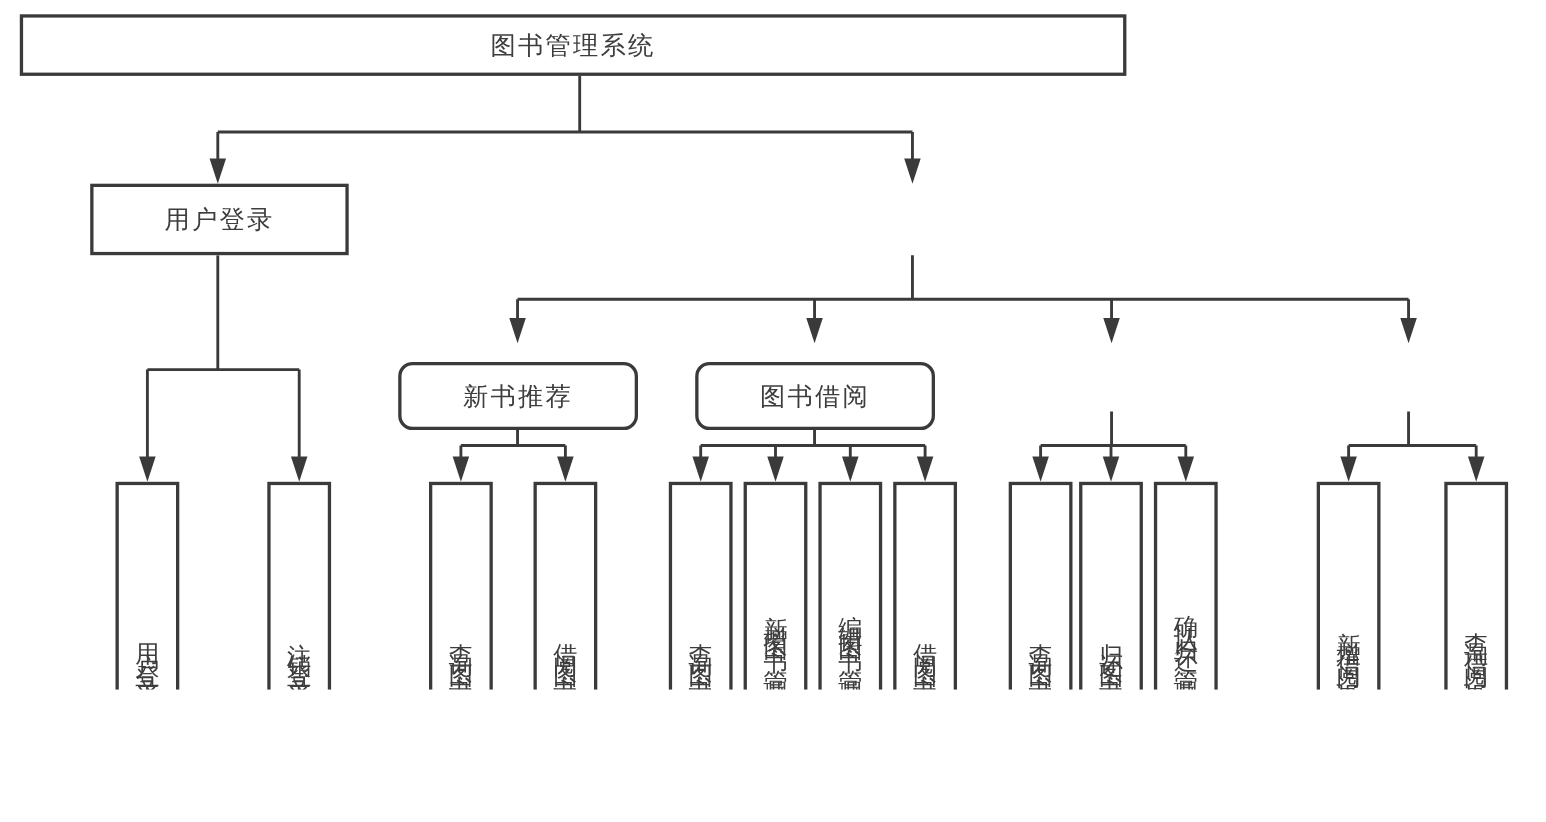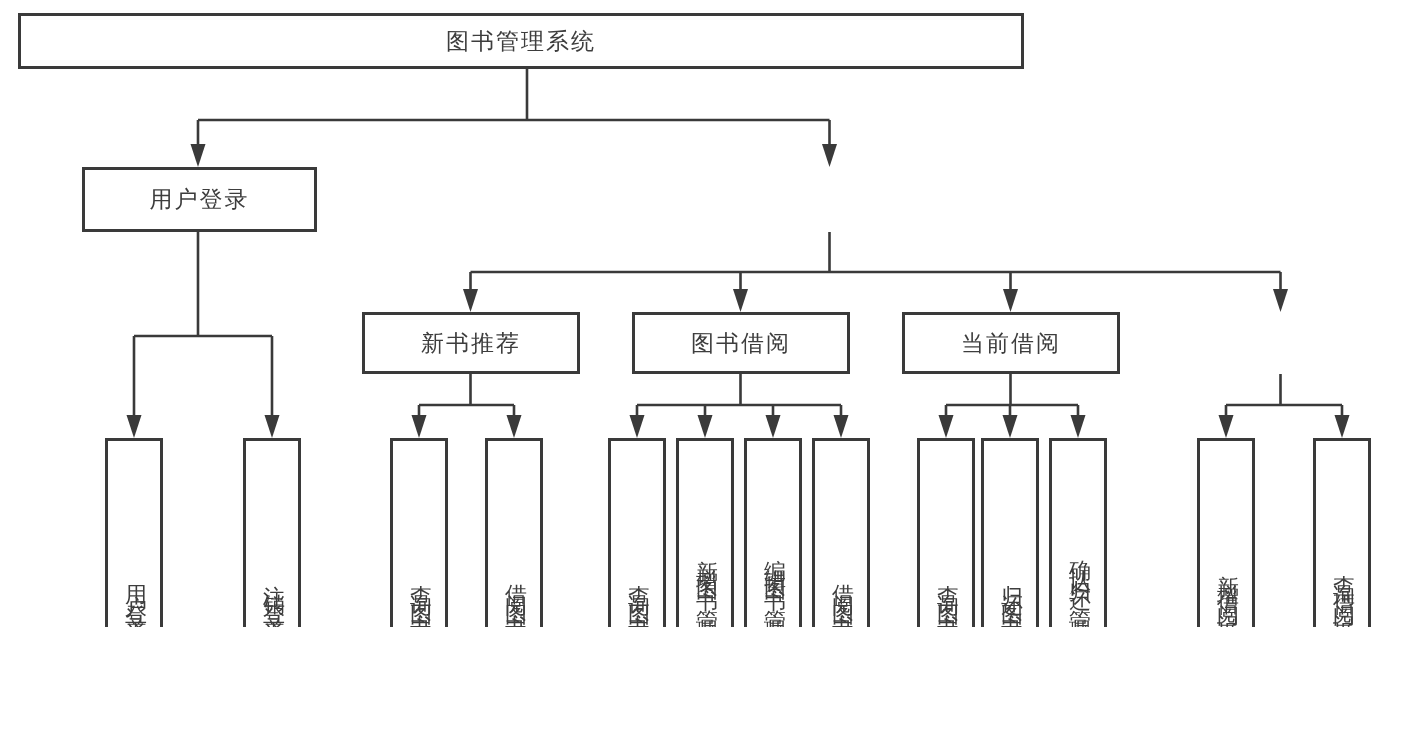--- a/index.html
+++ b/index.html
@@ -1,28 +1,28 @@
 <!DOCTYPE html>
 <html><head>
 <meta charset="utf-8">
 <style>
   html,body{margin:0;padding:0;background:#fff;}
   .stage{
     position:relative;width:1405px;height:627px;background:#ffffff;overflow:hidden;
-    font-family:Liberation Mono, monospace;color:#3d3d3d;
+    font-family:Liberation Sans, sans-serif;color:#3d3d3d;
   }
   .wires{position:absolute;left:0;top:0;width:1405px;height:747px;}
   .box{
     position:absolute;box-sizing:border-box;background:#ffffff;
     border:3px solid #3a3a3a;display:flex;align-items:center;justify-content:center;
     font-size:23px;letter-spacing:2px;white-space:nowrap;
   }
   .root{left:18px;top:13px;width:1006px;height:56px;}
   .lvl2{top:167px;width:235px;height:65px;}
-  .lvl3{top:312px;width:218px;height:62px;}
+  .lvl3{top:329px;width:218px;height:62px;border-radius:13px;}
   .leaf{top:438px;width:58px;height:298px;}
   .leaf .vtext{
     writing-mode:vertical-rl;text-orientation:mixed;
     font-size:22px;letter-spacing:10px;line-height:1;white-space:nowrap;
   }
   .watermark{
     position:absolute;left:1181px;top:717px;z-index:5;
     font-size:21px;letter-spacing:1px;color:#c8c3c3;white-space:nowrap;
   }
 </style>
@@ -75,23 +75,20 @@
   <div class="box lvl2" style="left:82px">
     <span>用户登录</span>
   </div>
 
   <div class="box lvl3" style="left:362px">
     <span>新书推荐</span>
   </div>
   <div class="box lvl3" style="left:632px">
     <span>图书借阅</span>
   </div>
-  <div class="box lvl3" style="left:902px">
-    <span>当前借阅</span>
-  </div>
 
   <div class="box leaf" style="left:105px">
     <span class="vtext">用户登录</span>
   </div>
   <div class="box leaf" style="left:243px">
     <span class="vtext">注销登录</span>
   </div>
   <div class="box leaf" style="left:390px">
     <span class="vtext">查询图书</span>
   </div>

